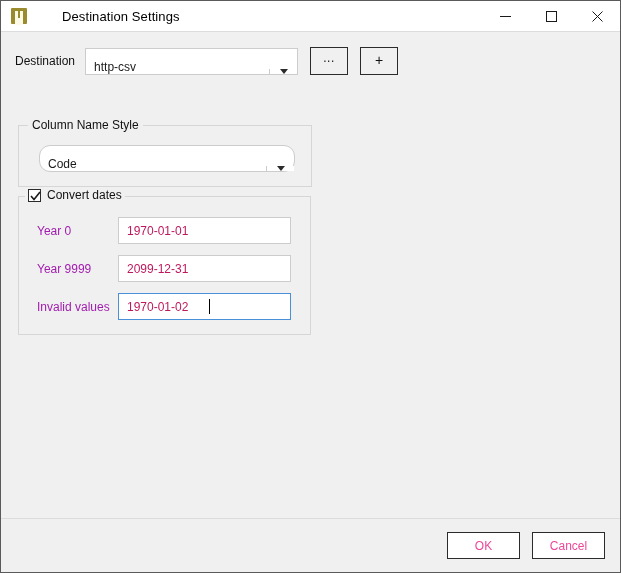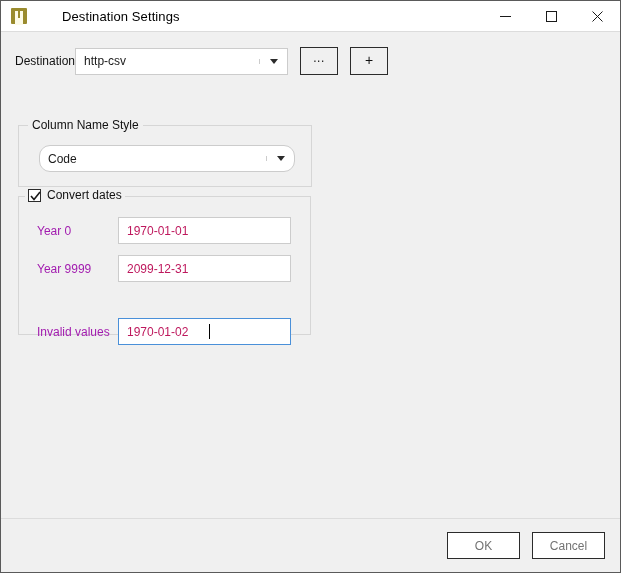--- a/index.html
+++ b/index.html
@@ -97,31 +97,31 @@
   .dest-row {
     position: absolute;
     left: 14px;
     top: 15px;
     display: flex;
     align-items: center;
   }
   .dest-label {
     font-size: 12px;
     color: #111;
-    margin-right: 0;
+    margin-right: 10px;
     white-space: nowrap;
   }
 
   .combo {
     height: 27px;
     background: #ffffff;
     border: 1px solid #ccc;
     box-sizing: border-box;
     display: flex;
-    align-items: center;
+    align-items: flex-end;
     position: relative;
   }
   .combo .combo-text {
     flex: 1;
     display: flex;
     align-items: center;
     padding-left: 8px;
     font-size: 12px;
     color: #1a1a1a;
     overflow: hidden;
@@ -260,21 +260,21 @@
   .caret {
     display: inline-block;
     width: 1px;
     height: 15px;
     background: #000;
     margin-left: 1px;
   }
 
   #row-year0   { top: 20px; }
   #row-year9999 { top: 58px; }
-  #row-invalid  { top: 96px; margin-top: 25px; }
+  #row-invalid  { top: 96px; }
 
   
   .footer {
     position: absolute;
     left: 0;
     right: 0;
     bottom: 0;
     height: 54px;
     border-top: 1px solid #dcdcdc;
     background: #f0f0f0;
@@ -284,21 +284,21 @@
     padding-right: 15px;
     box-sizing: border-box;
   }
   .dlg-btn {
     width: 73px;
     height: 27px;
     background: #ffffff;
     border: 1px solid #2b2b2b;
     box-sizing: border-box;
     font-size: 12px;
-    color: #737373;
+    color: #ec4899;
     display: flex;
     align-items: center;
     justify-content: center;
     margin-left: 12px;
     cursor: default;
   }
 </style>
 </head>
 <body>
 

